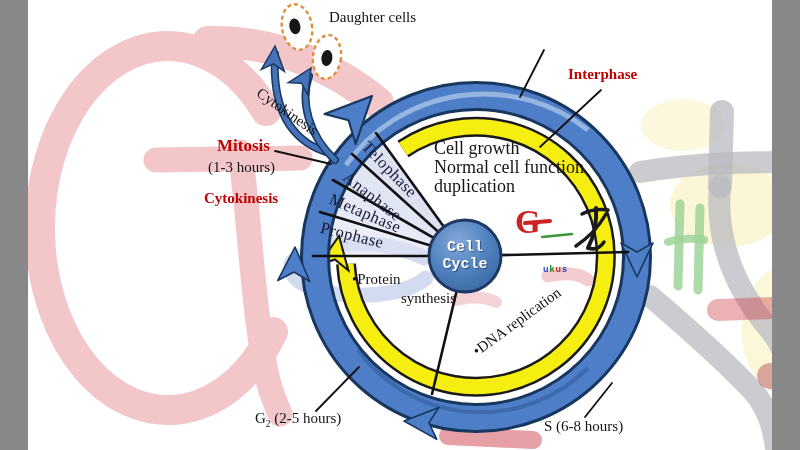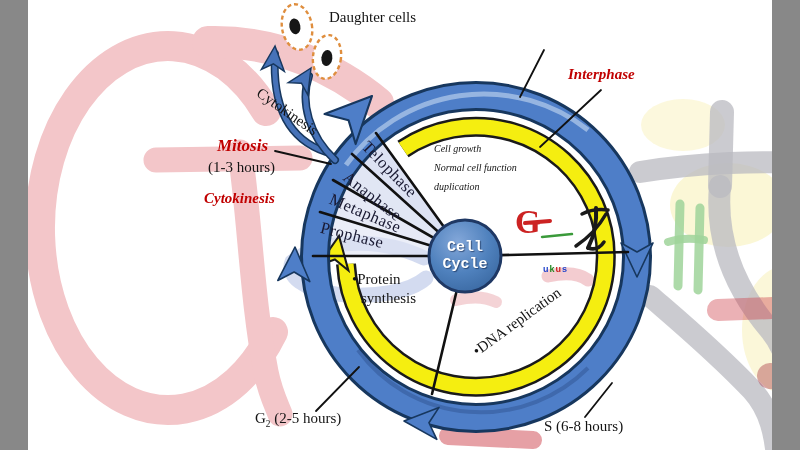--- a/index.html
+++ b/index.html
@@ -7,30 +7,30 @@
     --ring-blue:#4e7ec8; --ring-dark:#17375e; --yellow:#f5ee10;
   }
   html,body{margin:0;padding:0;background:#888;}
   .stage{
     position:relative;width:744px;height:450px;margin:0 auto;
     background:#ffffff;overflow:hidden;
     font-family:"Liberation Serif", serif;color:var(--ink);
   }
   .stage svg{position:absolute;left:0;top:0;}
   .lbl{position:absolute;white-space:nowrap;font-size:15px;line-height:1.15;}
-  .red{color:var(--red);font-weight:bold;font-style:italic;}
+  .red{color:var(--red);font-weight:bold;}
   .ctr{transform:translate(-50%,-50%);}
   sub{font-size:0.62em;}
   .phase{font-size:16.5px;color:var(--phase-ink);letter-spacing:0.5px;}
   .center-label{
     font-family:Liberation Mono, monospace;font-weight:bold;color:#fff;
     font-size:15px;text-align:center;line-height:17px;
     text-shadow:1px 1px 1px rgba(10,25,60,.55);
   }
-  .growth{font-size:10px;line-height:19px;font-style:italic;}
+  .growth{font-size:18px;line-height:19px;}
   .brand-g{position:absolute;color:#cc2222;font-weight:bold;font-size:33px;line-height:1;}
   .brand-letters{position:absolute;font-family:"Liberation Sans",sans-serif;font-weight:bold;font-size:9px;letter-spacing:1px;}
 </style>
 </head>
 <body>
 
 <div class="stage">
 
   <svg width="800" height="450" viewBox="0 0 800 450">
     <defs>
@@ -167,21 +167,21 @@
   <div class="lbl phase" style="left:337px;top:214px;transform:translate(-50%,-50%) rotate(23deg);">Metaphase</div>
   <div class="lbl phase" style="left:324px;top:236px;transform:translate(-50%,-50%) rotate(14deg);">Prophase</div>
 
   <div class="lbl growth" style="left:406px;top:139px;">
     <div>Cell growth</div>
     <div>Normal cell function</div>
     <div>duplication</div>
   </div>
 
   <div class="lbl" style="left:324px;top:271px;">•Protein</div>
-  <div class="lbl" style="left:333px;top:290px;">synthesis</div>
+  <div class="lbl" style="left:333px;top:290px;padding-left:40px;">synthesis</div>
 
   <div class="lbl" style="left:489px;top:322px;transform:translate(-50%,-50%) rotate(-36deg);">•DNA replication</div>
 
   <div class="lbl" style="left:227px;top:410px;">
     <span>G</span><sub>2</sub><span> (2-5 hours)</span>
   </div>
 
   <div class="lbl" style="left:516px;top:418px;">S (6-8 hours)</div>
 
   <div class="center-label ctr" style="position:absolute;left:437px;top:256px;">

